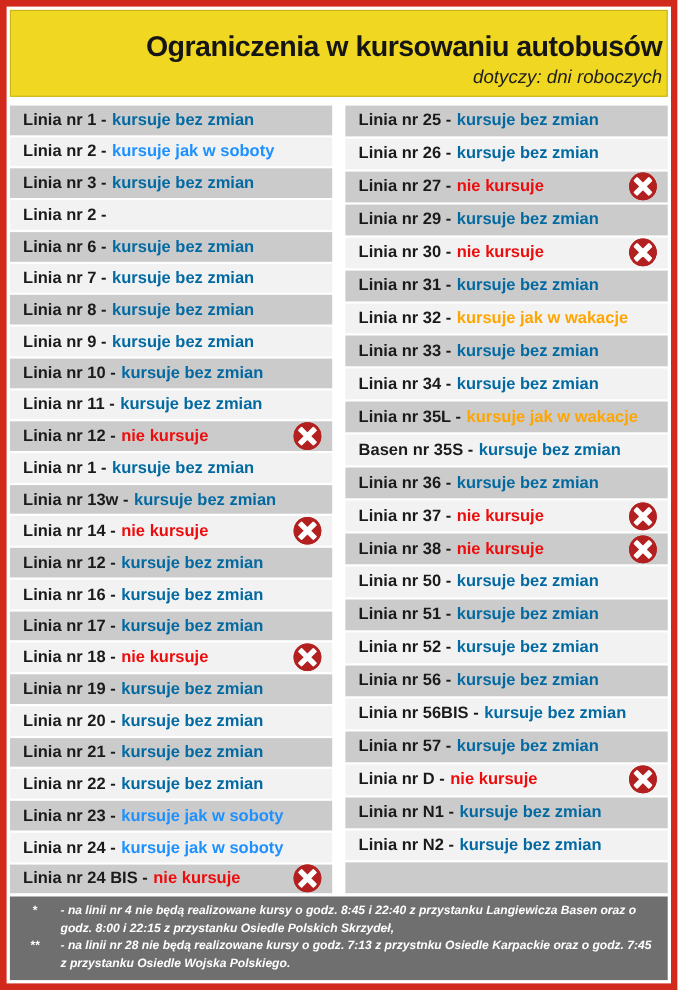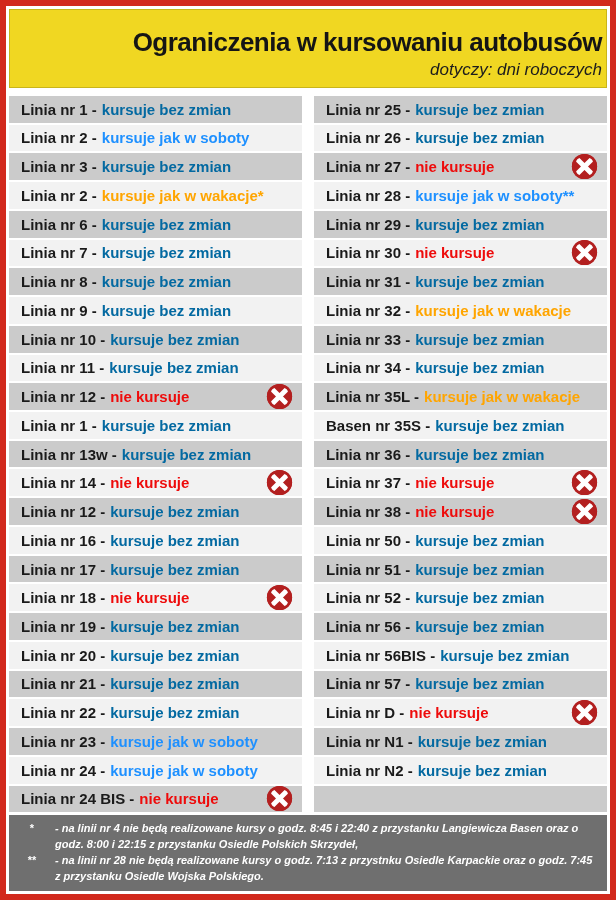--- a/index.html
+++ b/index.html
@@ -94,21 +94,20 @@
         <div class="row light">
           <span>Linia nr 2 -</span>
           <span class="status saturday">kursuje jak w soboty</span>
         </div>
         <div class="row dark">
           <span>Linia nr 3 -</span>
           <span class="status normal">kursuje bez zmian</span>
         </div>
         <div class="row light">
           <span>Linia nr 2 -</span>
-          <span class="status holiday">kursuje jak w wakacje*</span>
         </div>
         <div class="row dark">
           <span>Linia nr 6 -</span>
           <span class="status normal">kursuje bez zmian</span>
         </div>
         <div class="row light">
           <span>Linia nr 7 -</span>
           <span class="status normal">kursuje bez zmian</span>
         </div>
         <div class="row dark">
@@ -218,24 +217,20 @@
           <span class="status normal">kursuje bez zmian</span>
         </div>
         <div class="row dark">
           <span>Linia nr 27 -</span>
           <span class="status cancelled">nie kursuje</span>
           <svg viewBox="0 0 30 30" class="noicon">
             <circle cx="15" cy="15" r="14" fill="#b32020"></circle>
             <path d="M8 8 L22 22 M22 8 L8 22" stroke="#ffffff" stroke-width="5.5" stroke-linecap="round"></path>
             <circle cx="15" cy="15" r="12.6" fill="none" stroke="#b32020" stroke-width="2.8"></circle>
           </svg>
-        </div>
-        <div class="row light">
-          <span>Linia nr 28 -</span>
-          <span class="status saturday">kursuje jak w soboty**</span>
         </div>
         <div class="row dark">
           <span>Linia nr 29 -</span>
           <span class="status normal">kursuje bez zmian</span>
         </div>
         <div class="row light">
           <span>Linia nr 30 -</span>
           <span class="status cancelled">nie kursuje</span>
           <svg viewBox="0 0 30 30" class="noicon">
             <circle cx="15" cy="15" r="14" fill="#b32020"></circle>

